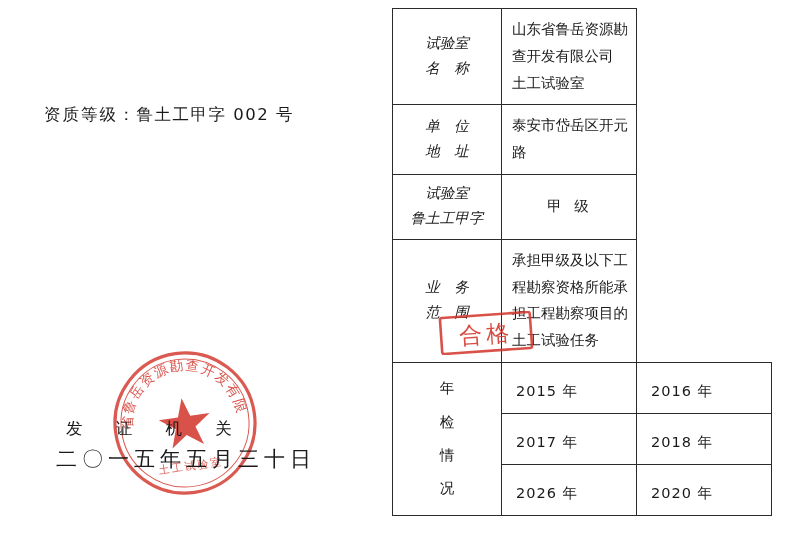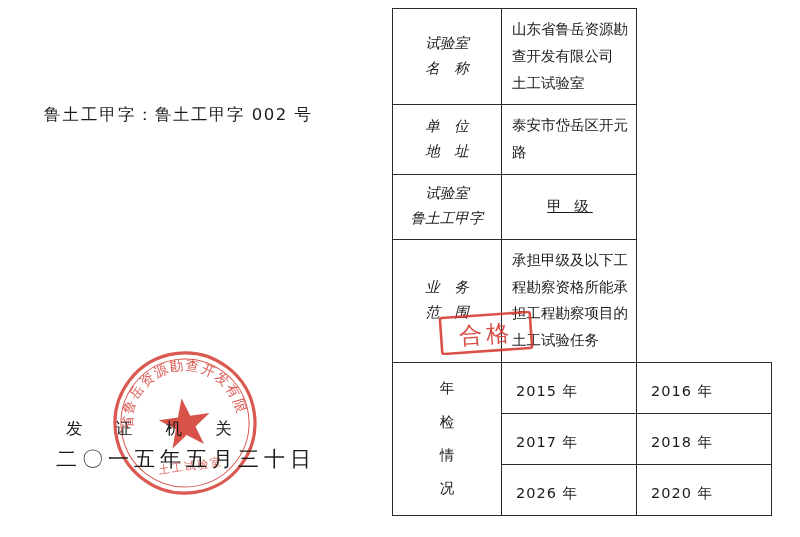--- a/index.html
+++ b/index.html
@@ -103,21 +103,20 @@
   }
   .val {
     padding: 7px 8px 8px 10px !important;
     line-height: 1.85;
     font-size: 14.5px;
   }
   .val .v1, .val .v2 { display: block; }
   .val-center {
     text-align: center;
     letter-spacing: 4px;
-    text-decoration: underline;
   }
 
   
   .year-label {
     width: 42px;
     text-align: center;
     font-size: 14.5px;
     line-height: 2.3;
     padding: 4px 0 !important;
   }
@@ -142,21 +141,21 @@
   }
 </style>
 </head>
 <body>
 
 <div class="page">
 
   <div class="left-col">
 
     <div class="cert-number">
-      <span class="label">鲁土工甲字：</span><span class="value">鲁土工甲字 002 号</span>
+      <span class="label">资质等级：</span><span class="value">鲁土工甲字 002 号</span>
     </div>
 
     <div class="seal">
       <svg width="154" height="154" viewBox="0 0 154 154" xmlns="http://www.w3.org/2000/svg">
         <g transform="rotate(-8 77 77)" fill="none" stroke="#d2342a" stroke-opacity="0.82">
           <circle cx="77" cy="77" r="70" stroke-width="3.2"></circle>
           <circle cx="77" cy="77" r="64" stroke-width="1"></circle>
         </g>
         <g transform="rotate(-8 77 77)">
           <path id="sealArc" d="M 77,77 m -53,0 a 53,53 0 1,1 106,0" fill="none"></path>

